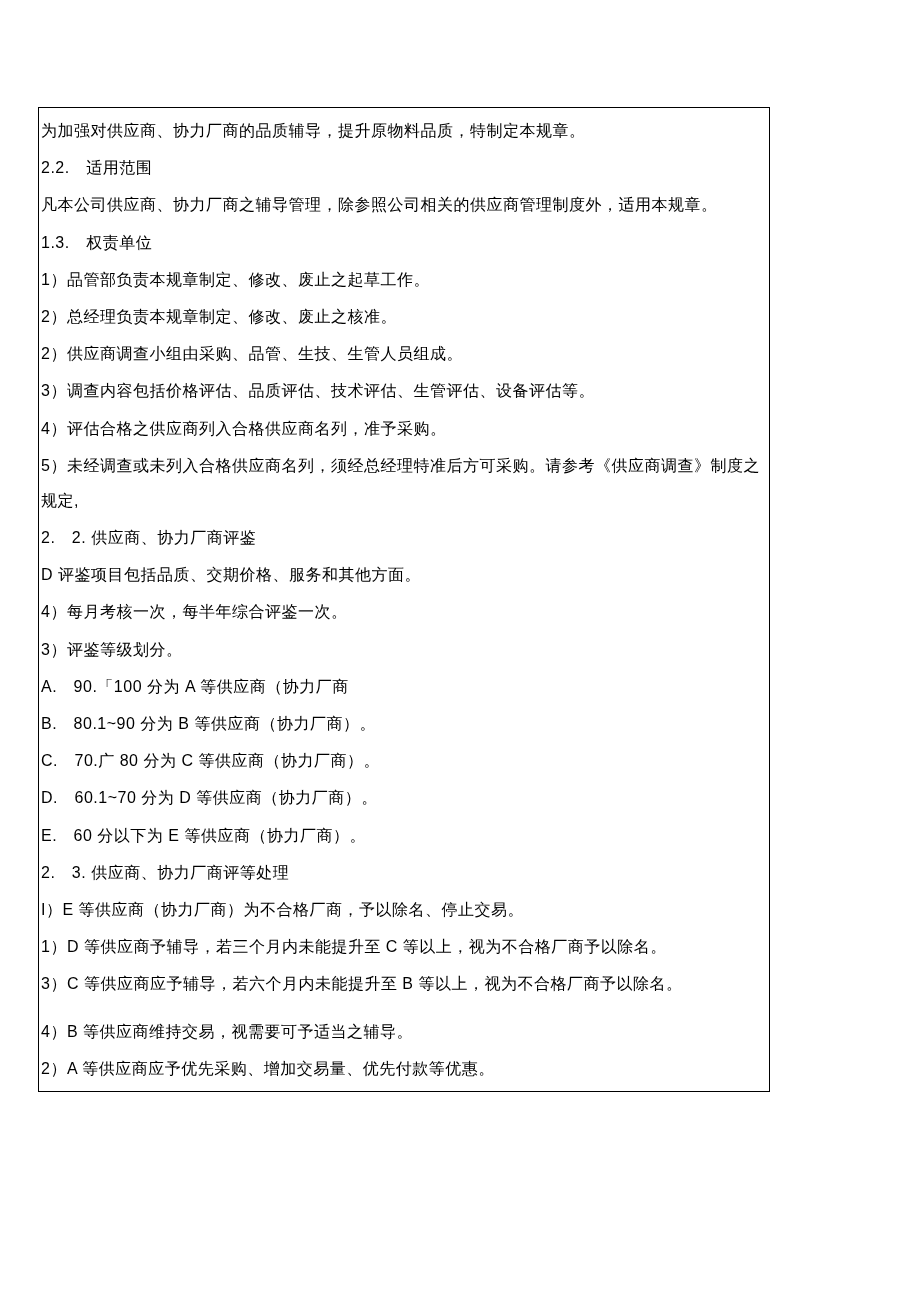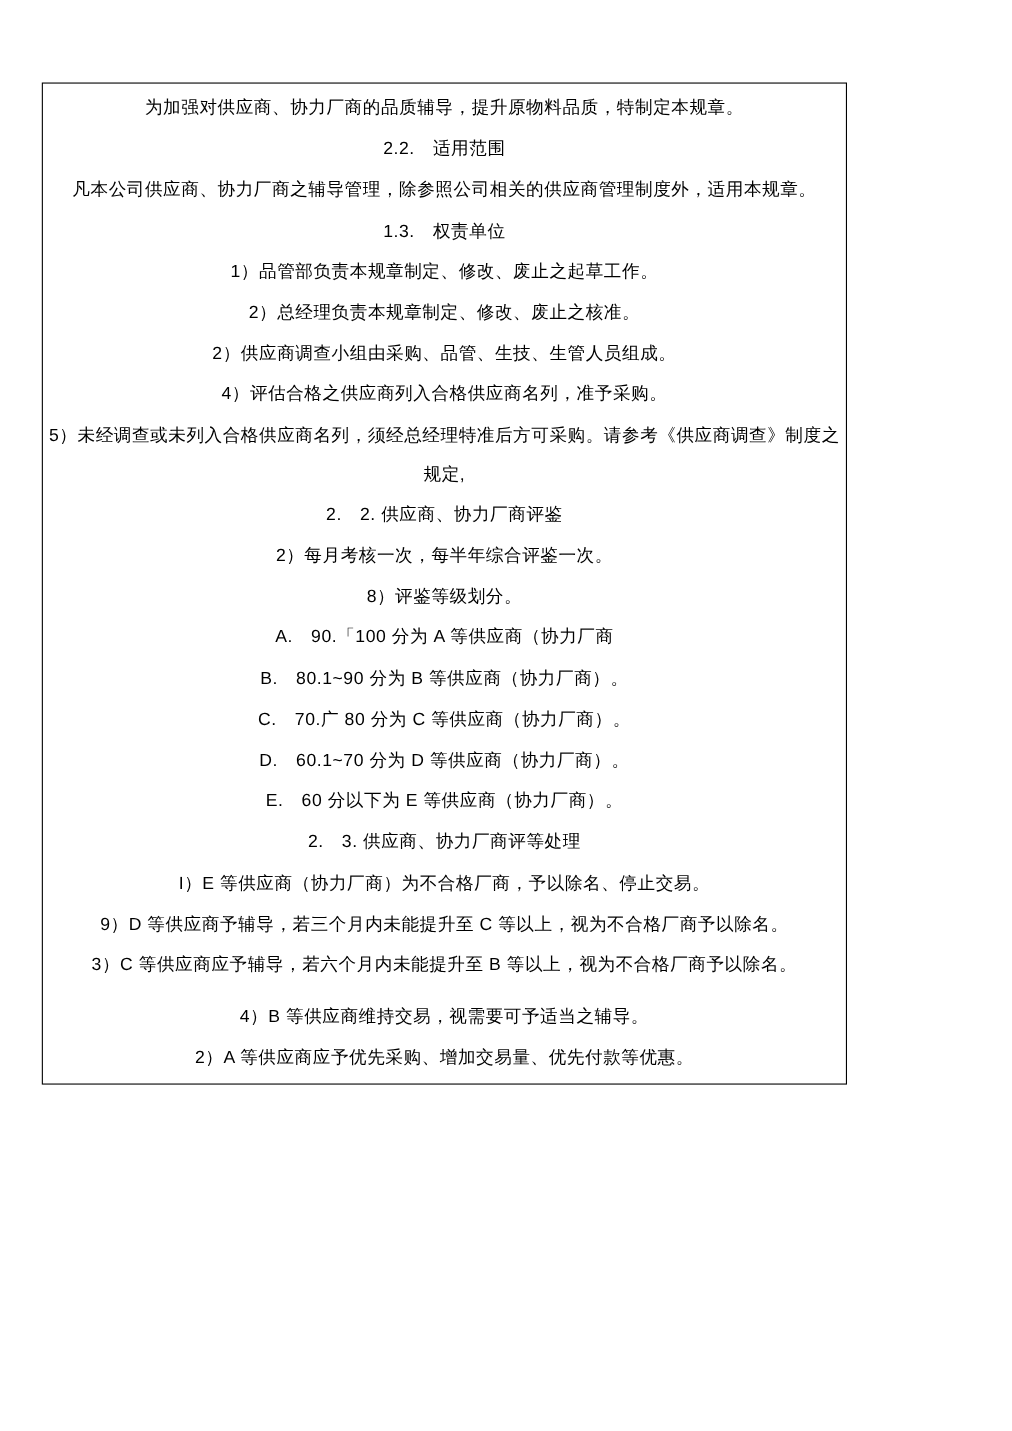--- a/index.html
+++ b/index.html
@@ -8,22 +8,21 @@
     background: #fff;
     font-family: "SimSun", "Microsoft YaHei", sans-serif;
     font-size: 16px;
     color: #000;
     line-height: 2.2;
   }
   .page {
     width: 808px;
     min-height: 1301px;
     box-sizing: border-box;
-    padding: 75px 38px 40px 38px;
-    text-align: center;
+    padding: 107px 38px 40px 38px;
   }
   .box {
     border: 1px solid #000;
     padding: 4px 2px;
     box-sizing: border-box;
   }
   .line {
     padding: 1px 0;
     letter-spacing: 0.5px;
   }
@@ -33,30 +32,32 @@
 
 <div class="page">
   <div class="box">
     <div class="line">为加强对供应商、协力厂商的品质辅导，提升原物料品质，特制定本规章。</div>
     <div class="line">2.2. 适用范围</div>
     <div class="line">凡本公司供应商、协力厂商之辅导管理，除参照公司相关的供应商管理制度外，适用本规章。</div>
     <div class="line">1.3. 权责单位</div>
     <div class="line">1）品管部负责本规章制定、修改、废止之起草工作。</div>
     <div class="line">2）总经理负责本规章制定、修改、废止之核准。</div>
     <div class="line">2）供应商调查小组由采购、品管、生技、生管人员组成。</div>
+    <div class="line">3）调查内容包括价格评估、品质评估、技术评估、生管评估、设备评估等。</div>
     <div class="line">4）评估合格之供应商列入合格供应商名列，准予采购。</div>
     <div class="line">5）未经调查或未列入合格供应商名列，须经总经理特准后方可采购。请参考《供应商调查》制度之规定,</div>
     <div class="line">2. 2. 供应商、协力厂商评鉴</div>
-    <div class="line">2）每月考核一次，每半年综合评鉴一次。</div>
-    <div class="line">8）评鉴等级划分。</div>
+    <div class="line">D 评鉴项目包括品质、交期价格、服务和其他方面。</div>
+    <div class="line">4）每月考核一次，每半年综合评鉴一次。</div>
+    <div class="line">3）评鉴等级划分。</div>
     <div class="line">A. 90.「100 分为 A 等供应商（协力厂商</div>
     <div class="line">B. 80.1~90 分为 B 等供应商（协力厂商）。</div>
     <div class="line">C. 70.广 80 分为 C 等供应商（协力厂商）。</div>
     <div class="line">D. 60.1~70 分为 D 等供应商（协力厂商）。</div>
     <div class="line">E. 60 分以下为 E 等供应商（协力厂商）。</div>
     <div class="line">2. 3. 供应商、协力厂商评等处理</div>
     <div class="line">I）E 等供应商（协力厂商）为不合格厂商，予以除名、停止交易。</div>
-    <div class="line">9）D 等供应商予辅导，若三个月内未能提升至 C 等以上，视为不合格厂商予以除名。</div>
+    <div class="line">1）D 等供应商予辅导，若三个月内未能提升至 C 等以上，视为不合格厂商予以除名。</div>
     <div class="line">3）C 等供应商应予辅导，若六个月内未能提升至 B 等以上，视为不合格厂商予以除名。</div>
     <div class="line" style="margin-top:10px">4）B 等供应商维持交易，视需要可予适当之辅导。</div>
     <div class="line">2）A 等供应商应予优先采购、增加交易量、优先付款等优惠。</div>
   </div>
 </div>
 
 </body></html>

